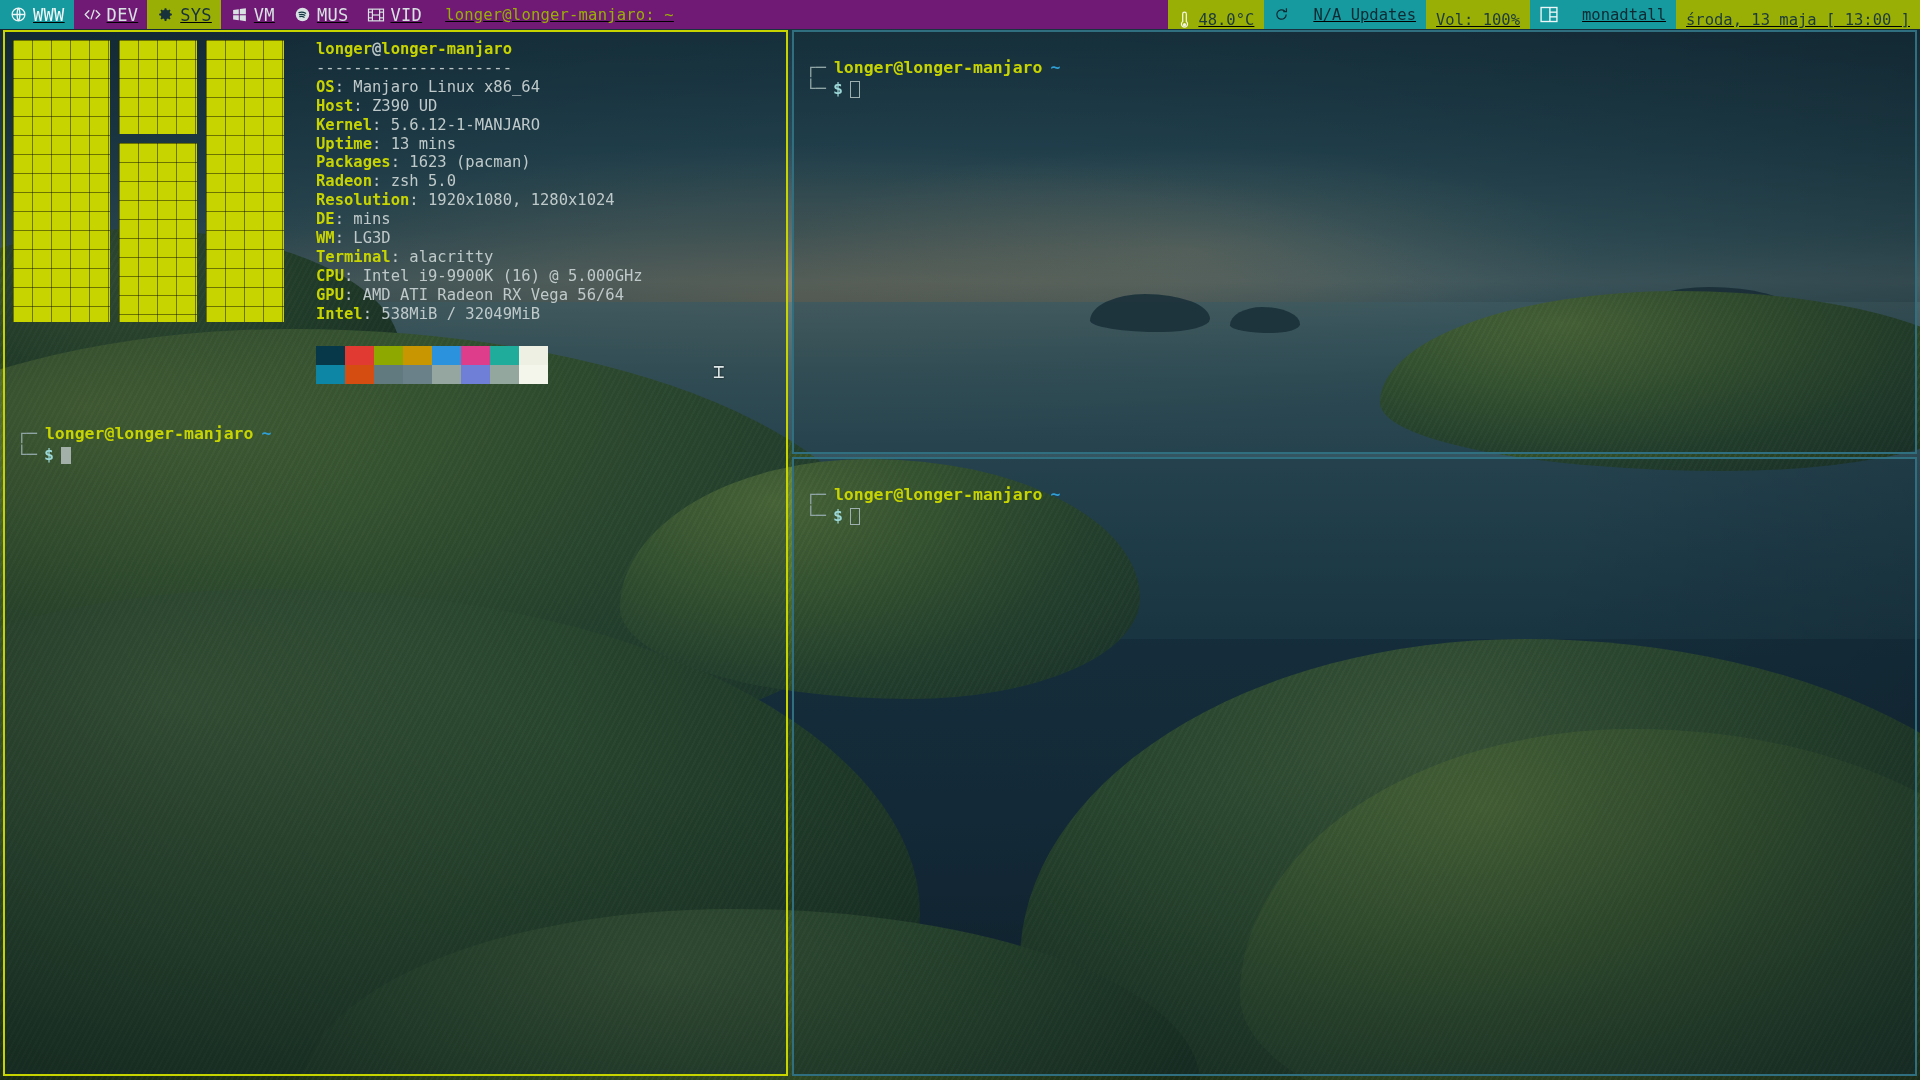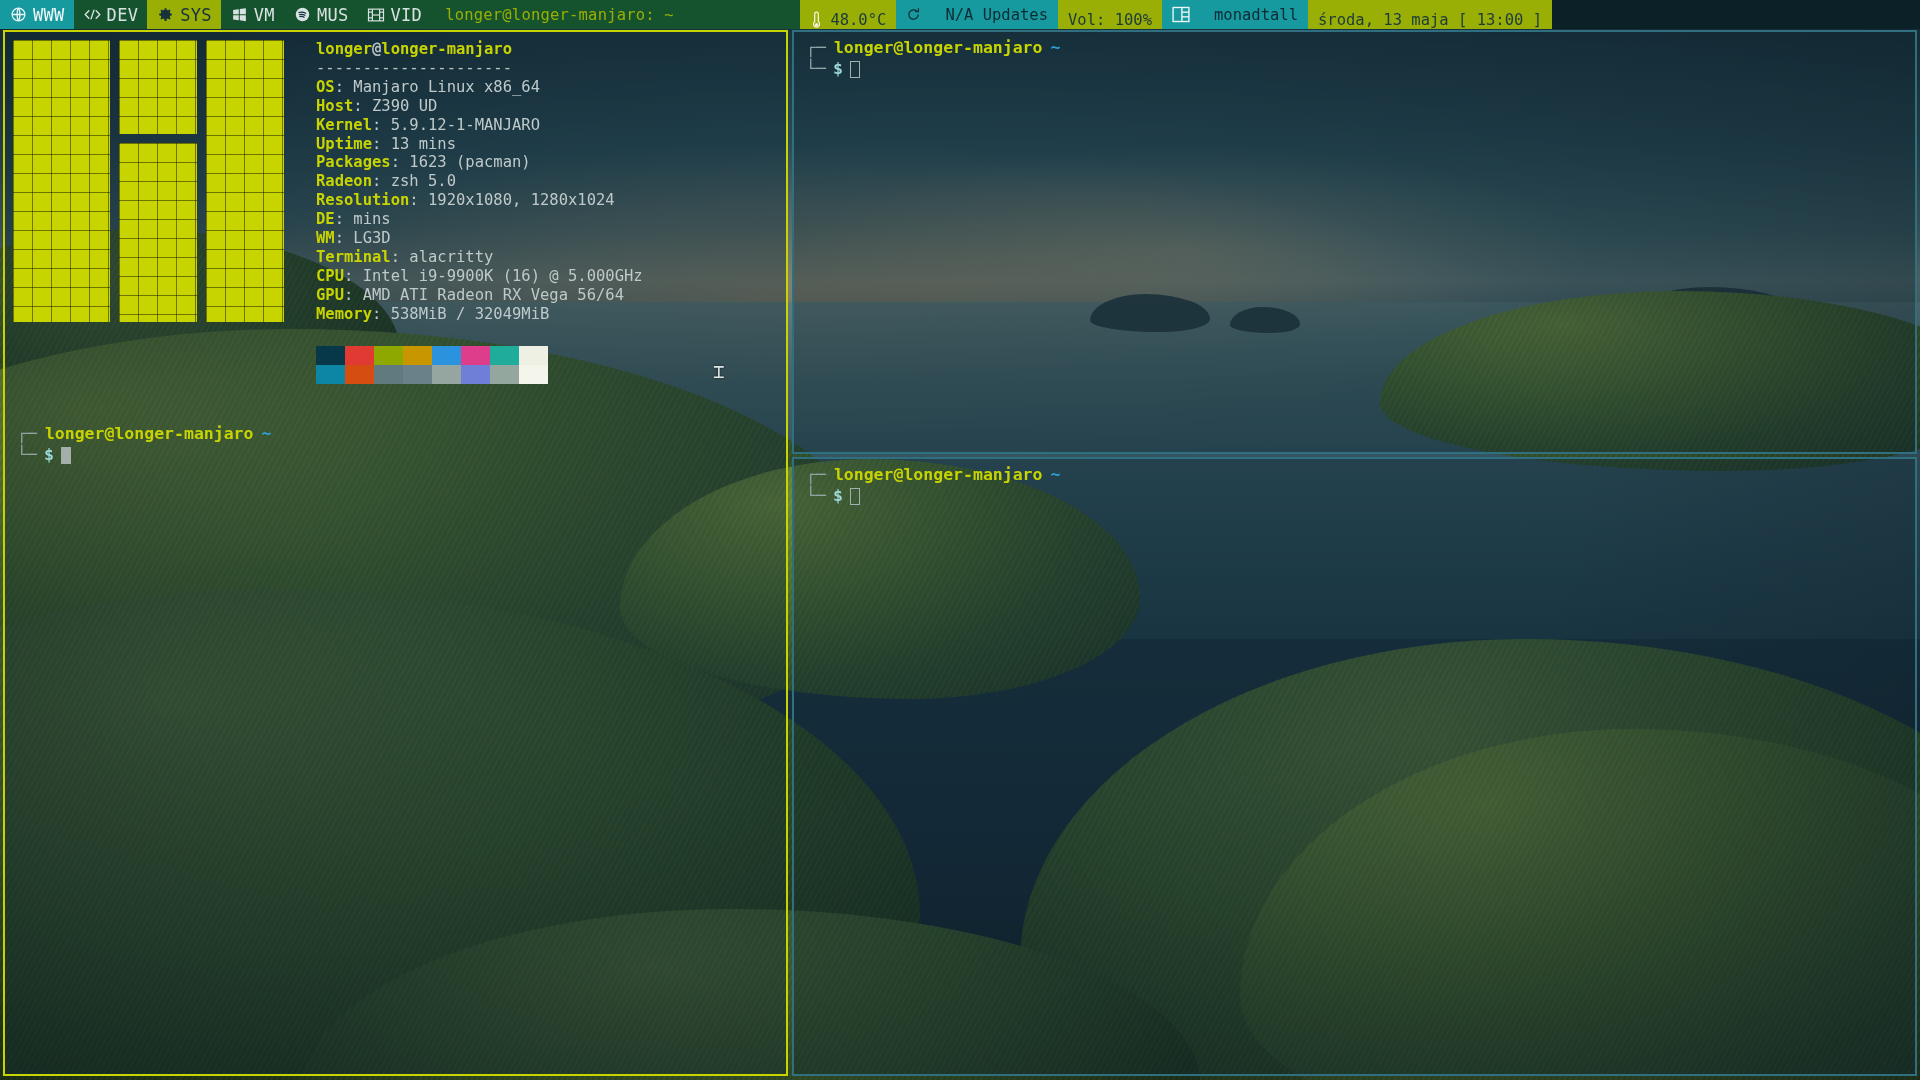--- a/index.html
+++ b/index.html
@@ -1,21 +1,21 @@
 <!DOCTYPE html>
 <html><head>
 <meta charset="utf-8">
 <style>
   * { margin:0; padding:0; box-sizing:border-box; }
   html,body { width:1920px; height:1080px; overflow:hidden;
     background:#0b2127; font-family:"DejaVu Sans Mono","Liberation Mono",monospace; }
 
   
-  #bar { position:absolute; left:0; top:0; width:1552px; height:29px;
-     background:#14532d; display:flex; align-items:stretch; z-index:50; }
+  #bar { position:absolute; left:0; top:0; width:1920px; height:29px;
+     background:#701a75; display:flex; align-items:stretch; z-index:50;text-decoration:underline; }
   .grp { display:flex; align-items:center; }
   .ws { display:flex; align-items:center; gap:5px; padding:0 9px; height:29px;
      color:#d8e2e2; font-size:17px; letter-spacing:.3px; }
   .ws.teal { background:#169aa0; color:#f2f7f7; }
   .ws.olive { background:#9aaf06; color:#17323b; }
   .ws-ic { display:inline-flex; align-items:center; justify-content:center;
      width:19px; height:19px; }
   .ws-ic svg { display:block; }
   #wintitle { color:#9aaf06; font-size:15.5px; padding:0 14px; display:flex;
      align-items:center; letter-spacing:.2px; white-space:nowrap; }
@@ -52,21 +52,21 @@
   .moss::after { content:""; position:absolute; inset:0; border-radius:inherit;
      background:repeating-linear-gradient(118deg, rgba(255,255,255,.05) 0 2px, rgba(0,0,0,.07) 2px 5px);
      opacity:.55; }
   #vignette { position:absolute; inset:0;
      background:radial-gradient(ellipse 80% 75% at 50% 45%, rgba(0,0,0,0) 40%, rgba(0,0,0,.38) 100%); }
 
   
   .win { position:absolute; border:2px solid #2f6f80; overflow:hidden; }
   .win.focus { border-color:#c8d400; }
   .win-inner { position:absolute; inset:0; background:rgba(14,40,50,.40);
-     padding:6px 12px; color:#cfd8d8; }
+     padding:26px 12px; color:#cfd8d8; }
 
   .prompt-l1 { display:flex; align-items:center; gap:8px; white-space:nowrap;
      font-size:16.5px; font-weight:bold; line-height:20px; }
   .pbox { color:#8fa4a4; font-weight:normal; }
   .phost { color:#c8d400; }
   .ptilde { color:#2f9fd6; font-weight:bold; }
   .prompt-l2 { display:flex; align-items:center; gap:7px; font-size:16.5px;
      line-height:22px; }
   .pdollar { color:#9dd8d8; font-weight:bold; }
   .cursor-filled { display:inline-block; width:10px; height:17px;
@@ -252,31 +252,31 @@
         </div>
 
         <div id="nf-text">
           <div>
             <span class="nf-title">longer</span><span class="nf-at">@</span><span class="nf-title">longer-manjaro</span>
           </div>
           <div class="nf-rule">---------------------</div>
           <div id="nf-rows">
               <div><span class="nf-k">OS</span><span class="nf-v">: </span><span class="nf-v">Manjaro Linux x86_64</span></div>
               <div><span class="nf-k">Host</span><span class="nf-v">: </span><span class="nf-v">Z390 UD</span></div>
-              <div><span class="nf-k">Kernel</span><span class="nf-v">: </span><span class="nf-v">5.9.12-1-MANJARO</span></div>
+              <div><span class="nf-k">Kernel</span><span class="nf-v">: </span><span class="nf-v">5.6.12-1-MANJARO</span></div>
               <div><span class="nf-k">Uptime</span><span class="nf-v">: </span><span class="nf-v">13 mins</span></div>
               <div><span class="nf-k">Packages</span><span class="nf-v">: </span><span class="nf-v">1623 (pacman)</span></div>
               <div><span class="nf-k">Radeon</span><span class="nf-v">: </span><span class="nf-v">zsh 5.0</span></div>
               <div><span class="nf-k">Resolution</span><span class="nf-v">: </span><span class="nf-v">1920x1080, 1280x1024</span></div>
               <div><span class="nf-k">DE</span><span class="nf-v">: </span><span class="nf-v">mins</span></div>
               <div><span class="nf-k">WM</span><span class="nf-v">: </span><span class="nf-v">LG3D</span></div>
               <div><span class="nf-k">Terminal</span><span class="nf-v">: </span><span class="nf-v">alacritty</span></div>
               <div><span class="nf-k">CPU</span><span class="nf-v">: </span><span class="nf-v">Intel i9-9900K (16) @ 5.000GHz</span></div>
               <div><span class="nf-k">GPU</span><span class="nf-v">: </span><span class="nf-v">AMD ATI Radeon RX Vega 56/64</span></div>
-              <div><span class="nf-k">Memory</span><span class="nf-v">: </span><span class="nf-v">538MiB / 32049MiB</span></div>
+              <div><span class="nf-k">Intel</span><span class="nf-v">: </span><span class="nf-v">538MiB / 32049MiB</span></div>
             </div>
 
           <div id="palette">
             <div class="prow" id="prow1">
                 <div class="sw" style="background: rgb(6, 56, 74);"></div>
                 <div class="sw" style="background: rgb(224, 58, 50);"></div>
                 <div class="sw" style="background: rgb(143, 168, 0);"></div>
                 <div class="sw" style="background: rgb(199, 150, 0);"></div>
                 <div class="sw" style="background: rgb(43, 146, 221);"></div>
                 <div class="sw" style="background: rgb(221, 61, 138);"></div>

